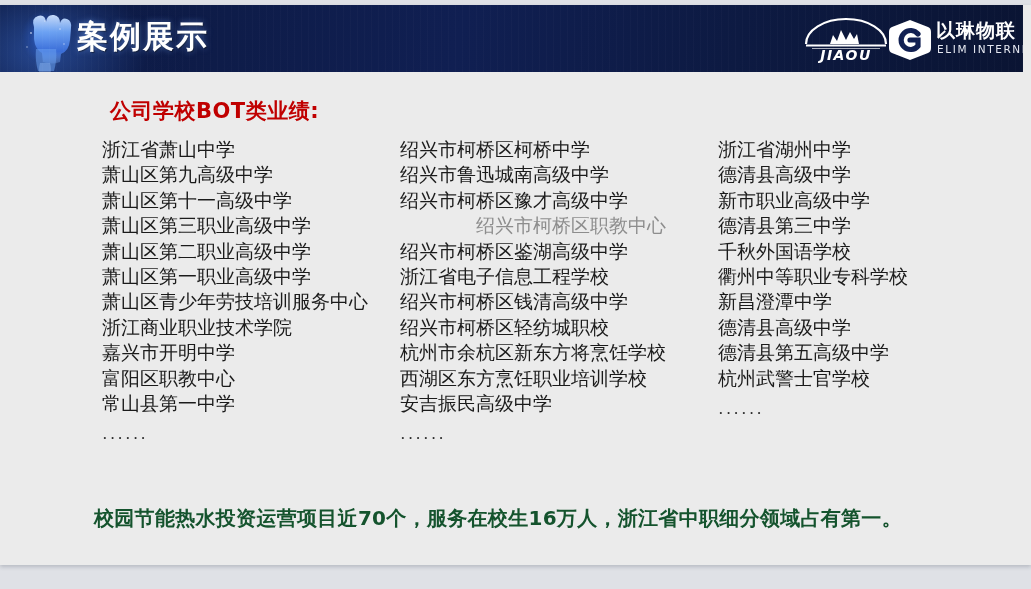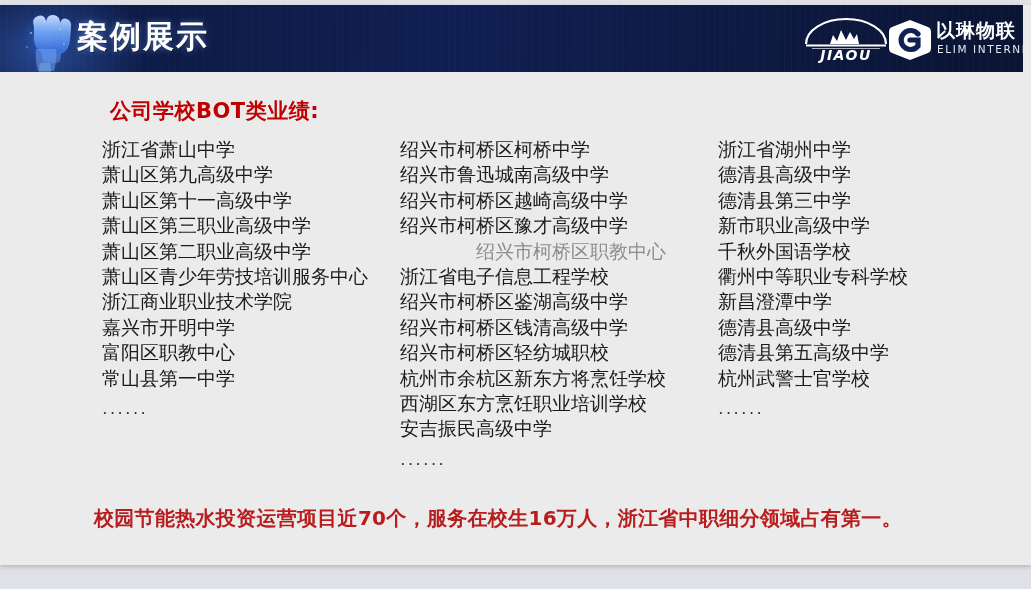--- a/index.html
+++ b/index.html
@@ -171,21 +171,21 @@
     font-size: 17px;
   }
 
   .footer-note {
     position: absolute;
     left: 94px;
     top: 500px;
     font-family: "DejaVu Sans", "Liberation Sans", sans-serif;
     font-size: 20px;
     font-weight: 600;
-    color: #b91c1c;
+    color: #14532d;
     letter-spacing: 0.3px;
     white-space: nowrap;
   }
 </style>
 </head>
 <body>
 
 <div class="slide">
 
   <div class="header">
@@ -238,49 +238,49 @@
 
   <div class="section-title">公司学校BOT类业绩:</div>
 
   <div class="columns">
     <div class="col col-0">
         <div class="school-line">浙江省萧山中学</div>
         <div class="school-line">萧山区第九高级中学</div>
         <div class="school-line">萧山区第十一高级中学</div>
         <div class="school-line">萧山区第三职业高级中学</div>
         <div class="school-line">萧山区第二职业高级中学</div>
+        <div class="school-line">萧山区第一职业高级中学</div>
         <div class="school-line">萧山区青少年劳技培训服务中心</div>
         <div class="school-line">浙江商业职业技术学院</div>
         <div class="school-line">嘉兴市开明中学</div>
         <div class="school-line">富阳区职教中心</div>
         <div class="school-line">常山县第一中学</div>
         <div class="school-line spacer"></div>
         <div class="school-line dots">······</div>
       </div>
     <div class="col col-1">
         <div class="school-line">绍兴市柯桥区柯桥中学</div>
         <div class="school-line">绍兴市鲁迅城南高级中学</div>
-        <div class="school-line">绍兴市柯桥区越崎高级中学</div>
         <div class="school-line">绍兴市柯桥区豫才高级中学</div>
         <div class="school-line muted">绍兴市柯桥区职教中心</div>
+        <div class="school-line">绍兴市柯桥区鉴湖高级中学</div>
         <div class="school-line">浙江省电子信息工程学校</div>
-        <div class="school-line">绍兴市柯桥区鉴湖高级中学</div>
         <div class="school-line">绍兴市柯桥区钱清高级中学</div>
         <div class="school-line">绍兴市柯桥区轻纺城职校</div>
         <div class="school-line">杭州市余杭区新东方将烹饪学校</div>
         <div class="school-line">西湖区东方烹饪职业培训学校</div>
         <div class="school-line">安吉振民高级中学</div>
         <div class="school-line spacer"></div>
         <div class="school-line dots">······</div>
       </div>
     <div class="col col-2">
         <div class="school-line">浙江省湖州中学</div>
         <div class="school-line">德清县高级中学</div>
+        <div class="school-line">新市职业高级中学</div>
         <div class="school-line">德清县第三中学</div>
-        <div class="school-line">新市职业高级中学</div>
         <div class="school-line">千秋外国语学校</div>
         <div class="school-line">衢州中等职业专科学校</div>
         <div class="school-line">新昌澄潭中学</div>
         <div class="school-line">德清县高级中学</div>
         <div class="school-line">德清县第五高级中学</div>
         <div class="school-line">杭州武警士官学校</div>
         <div class="school-line spacer"></div>
         <div class="school-line dots">······</div>
       </div>
   </div>

